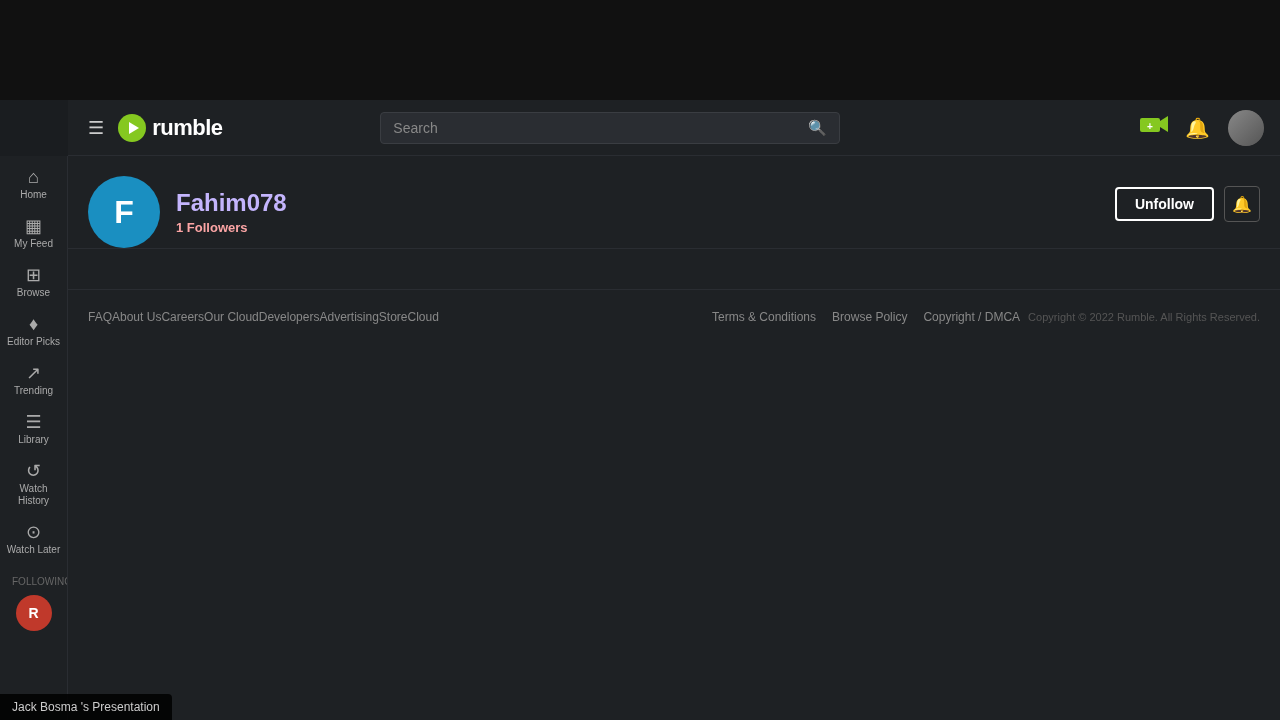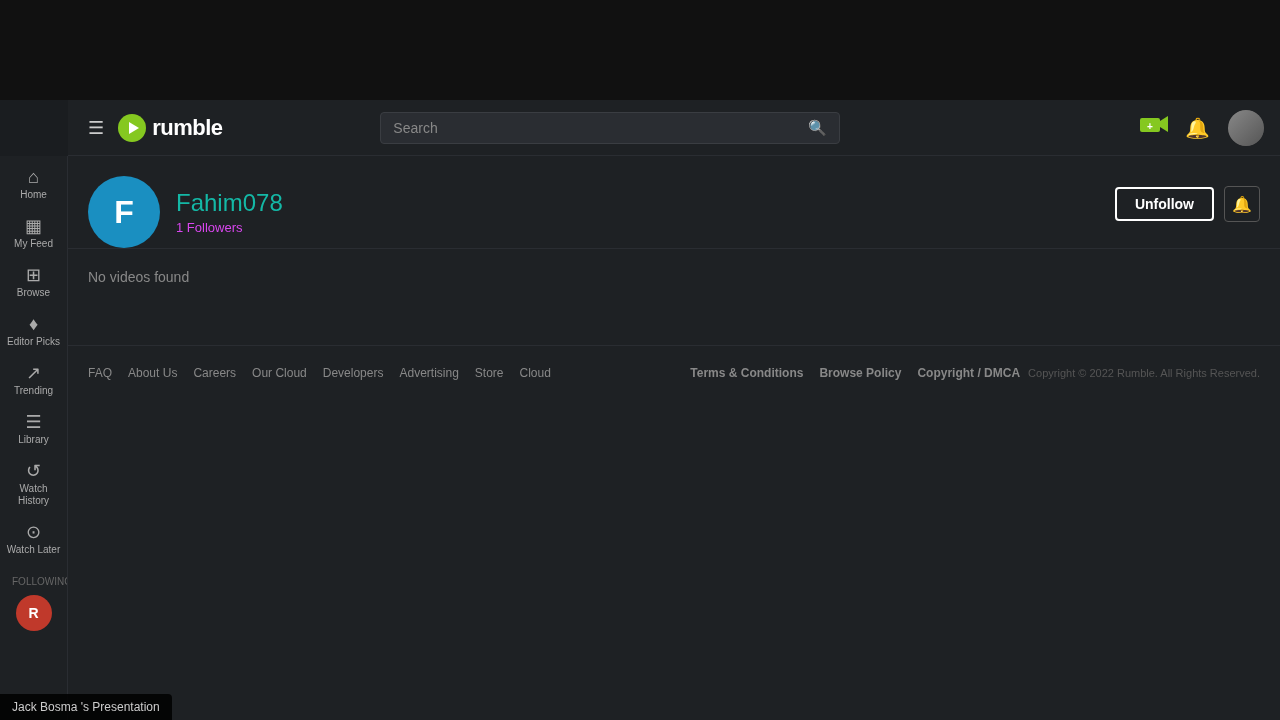--- a/index.html
+++ b/index.html
@@ -220,27 +220,28 @@
       font-size: 32px;
       font-weight: 700;
       color: white;
       flex-shrink: 0;
     }
     .channel-info {
       flex: 1;
     }
     .channel-name {
       font-size: 24px;
-      font-weight: 400;
-      color: #14b8a6;
+      font-weight: 700;
+      color: #c4b5fd;
     }
     .channel-followers {
       font-size: 13px;
-      color: #d946ef;
+      color: #fca5a5;
       margin-top: 3px;
+      font-weight: bold;
     }
     .channel-actions {
       display: flex;
       align-items: center;
       gap: 10px;
       margin-bottom: 16px;
     }
     .unfollow-btn {
       background: transparent;
       border: 2px solid #fff;
@@ -300,35 +301,33 @@
       padding: 20px;
       border-top: 1px solid #2a2d32;
       display: flex;
       flex-wrap: wrap;
       align-items: center;
       gap: 8px;
       margin-top: 40px;
     }
     .footer-left {
       display: flex;
-      gap: 16px;
       flex: 1;
       flex-wrap: wrap;
     }
     .footer-link {
       font-size: 12px;
       color: #888;
       cursor: pointer;
       text-decoration: none;
     }
     .footer-right {
       display: flex;
       gap: 16px;
       flex-wrap: wrap;
-      font-weight: bold;
     }
     .footer-copyright {
       font-size: 11px;
       color: #555;
       margin-left: auto;
       white-space: nowrap;
     }
 
     
     .bottom-tooltip {
@@ -430,23 +429,20 @@
     </div>
     <div class="channel-actions">
       <button class="unfollow-btn">Unfollow</button>
       <button class="bell-btn">
         <span>🔔</span>
       </button>
     </div>
   </div>
 
 
-  <div class="content-area">
-    <div class="no-videos">No videos found</div>
-  </div>
 
   <div class="footer">
     <div class="footer-left">
       <a class="footer-link">FAQ</a>
       <a class="footer-link">About Us</a>
       <a class="footer-link">Careers</a>
       <a class="footer-link">Our Cloud</a>
       <a class="footer-link">Developers</a>
       <a class="footer-link">Advertising</a>
       <a class="footer-link">Store</a>

